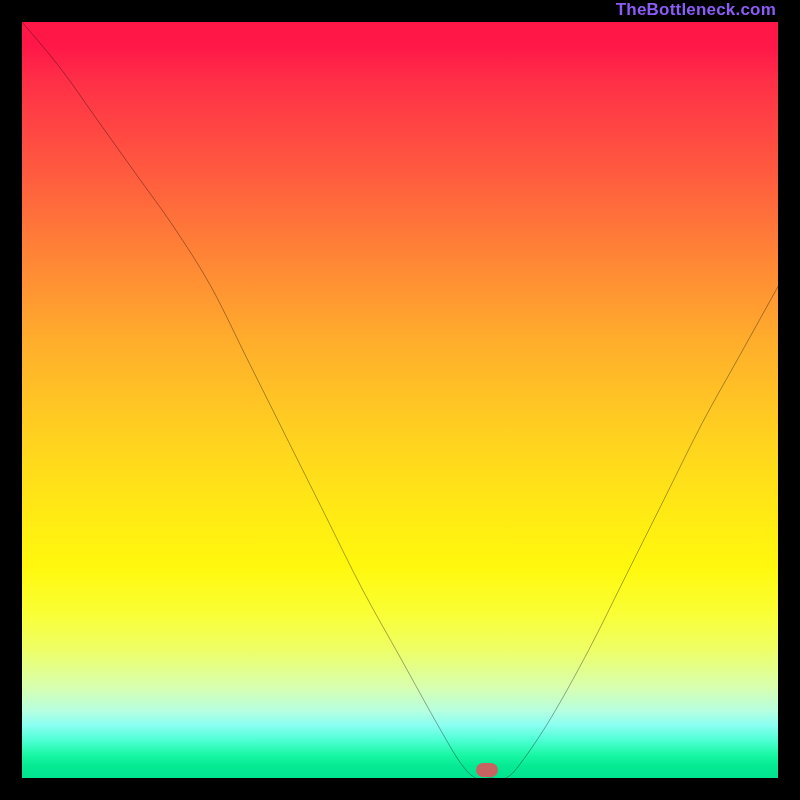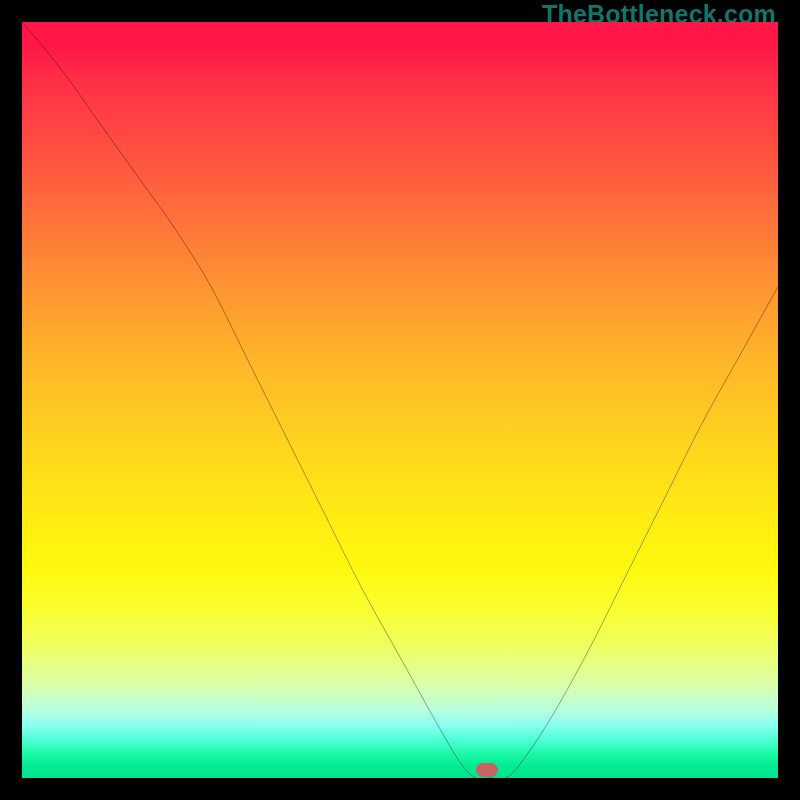--- a/index.html
+++ b/index.html
@@ -61,23 +61,23 @@
     height: 14px;
     border-radius: 7px;
     background: #c76461;
     transform: translate(-50%, -50%);
   }
   .watermark {
     position: absolute;
     top: 0;
     right: 24px;
     font-family: Arial, Helvetica, sans-serif;
-    font-size: 25px;
+    font-size: 17px;
     font-weight: 600;
-    color: #0f766e;
+    color: #8b5cf6;
     letter-spacing: 0.2px;
     text-align: right;
   }
 </style>
 </head>
 <body>
 
 <div class="frame">
   <div class="watermark">TheBottleneck.com</div>
 

